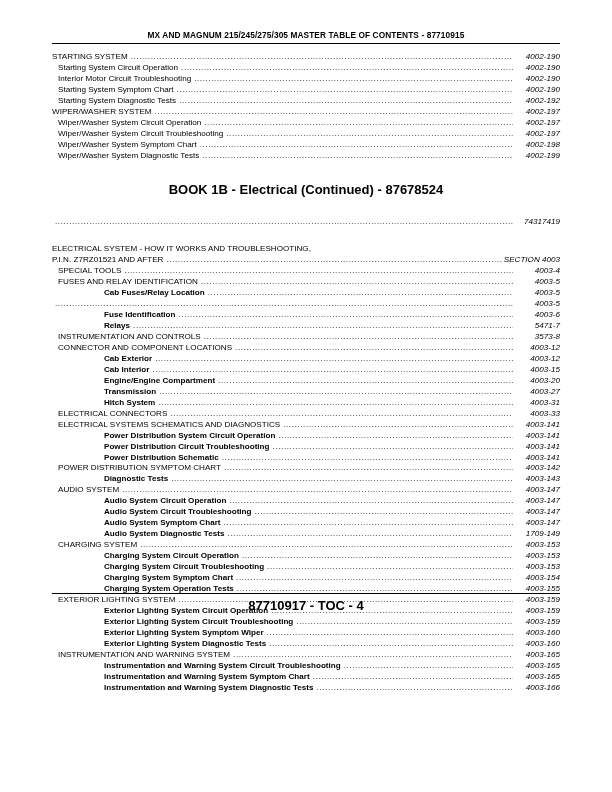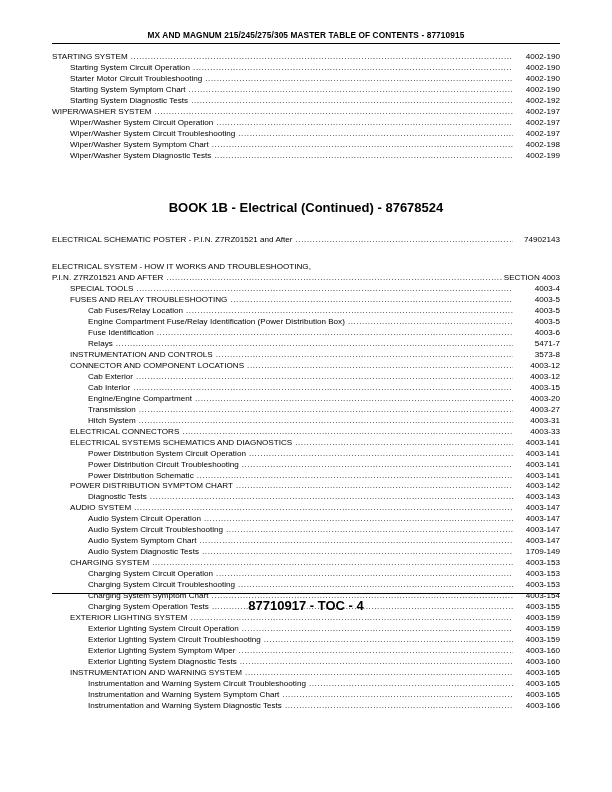--- a/index.html
+++ b/index.html
@@ -55,32 +55,33 @@
     font-size: 8.1px;
     letter-spacing: 0.6px;
     margin: 0 1px 0 3px;
     color: #000;
   }
   .pg {
     flex: 0 0 auto;
     font-size: 8.1px;
     text-align: right;
     min-width: 46px;
+    font-style: italic;
   }
   
   .lvl0 .lbl { margin-left: 0px; }
-  .lvl1 .lbl { margin-left: 18px; }
-  .lvl2 .lbl { margin-left: 36px; }
+  .lvl1 .lbl { margin-left: 6px; }
+  .lvl2 .lbl { margin-left: 52px; font-weight: bold; }
   .spacer-md { height: 16px; }
 
   .book-title {
     text-align: center;
     font-size: 13px;
     font-weight: bold;
-    margin: 38px 0 20px 0;
+    margin: 20px 0 20px 0;
   }
   .plain-row { padding: 1.45px 0; }
   .nodots .dots { visibility: hidden; }
 
   .footer {
     position: absolute;
     left: 0;
     right: 0;
     bottom: 18px;
     text-align: center;
@@ -107,21 +108,21 @@
         <span class="lbl">STARTING SYSTEM</span>
         <span class="dots">........................................................................................................................................................................................................</span>
         <span class="pg">4002-190</span>
       </div>
       <div class="row lvl1">
         <span class="lbl">Starting System Circuit Operation</span>
         <span class="dots">........................................................................................................................................................................................................</span>
         <span class="pg">4002-190</span>
       </div>
       <div class="row lvl1">
-        <span class="lbl">Starter Motor Circuit Troubleshooting</span>
+        <span class="lbl">Interior Motor Circuit Troubleshooting</span>
         <span class="dots">........................................................................................................................................................................................................</span>
         <span class="pg">4002-190</span>
       </div>
       <div class="row lvl1">
         <span class="lbl">Starting System Symptom Chart</span>
         <span class="dots">........................................................................................................................................................................................................</span>
         <span class="pg">4002-190</span>
       </div>
       <div class="row lvl1">
         <span class="lbl">Starting System Diagnostic Tests</span>
@@ -152,23 +153,22 @@
         <span class="lbl">Wiper/Washer System Diagnostic Tests</span>
         <span class="dots">........................................................................................................................................................................................................</span>
         <span class="pg">4002-199</span>
       </div>
     </div>
 
   <div class="book-title">BOOK 1B - Electrical (Continued) - 87678524</div>
 
   <div class="toc">
     <div class="row lvl0">
-      <span class="lbl">ELECTRICAL SCHEMATIC POSTER - P.I.N. Z7RZ01521 and After</span>
       <span class="dots">........................................................................................................................................................................................................</span>
-      <span class="pg">74902143</span>
+      <span class="pg">74317419</span>
     </div>
   </div>
 
   <div class="spacer-md"></div>
 
   <div class="toc">
     <div class="row lvl0 nodots plain-row">
       <span class="lbl">ELECTRICAL SYSTEM - HOW IT WORKS AND TROUBLESHOOTING,</span>
       <span class="dots">........................................................................................................................................................................................................</span>
       <span class="pg"></span>
@@ -180,31 +180,30 @@
     </div>
   </div>
 
   <div class="toc" id="toc-main">
       <div class="row lvl1">
         <span class="lbl">SPECIAL TOOLS</span>
         <span class="dots">........................................................................................................................................................................................................</span>
         <span class="pg">4003-4</span>
       </div>
       <div class="row lvl1">
-        <span class="lbl">FUSES AND RELAY TROUBLESHOOTING</span>
+        <span class="lbl">FUSES AND RELAY IDENTIFICATION</span>
         <span class="dots">........................................................................................................................................................................................................</span>
         <span class="pg">4003-5</span>
       </div>
       <div class="row lvl2">
         <span class="lbl">Cab Fuses/Relay Location</span>
         <span class="dots">........................................................................................................................................................................................................</span>
         <span class="pg">4003-5</span>
       </div>
       <div class="row lvl2">
-        <span class="lbl">Engine Compartment Fuse/Relay Identification (Power Distribution Box)</span>
         <span class="dots">........................................................................................................................................................................................................</span>
         <span class="pg">4003-5</span>
       </div>
       <div class="row lvl2">
         <span class="lbl">Fuse Identification</span>
         <span class="dots">........................................................................................................................................................................................................</span>
         <span class="pg">4003-6</span>
       </div>
       <div class="row lvl2">
         <span class="lbl">Relays</span>

